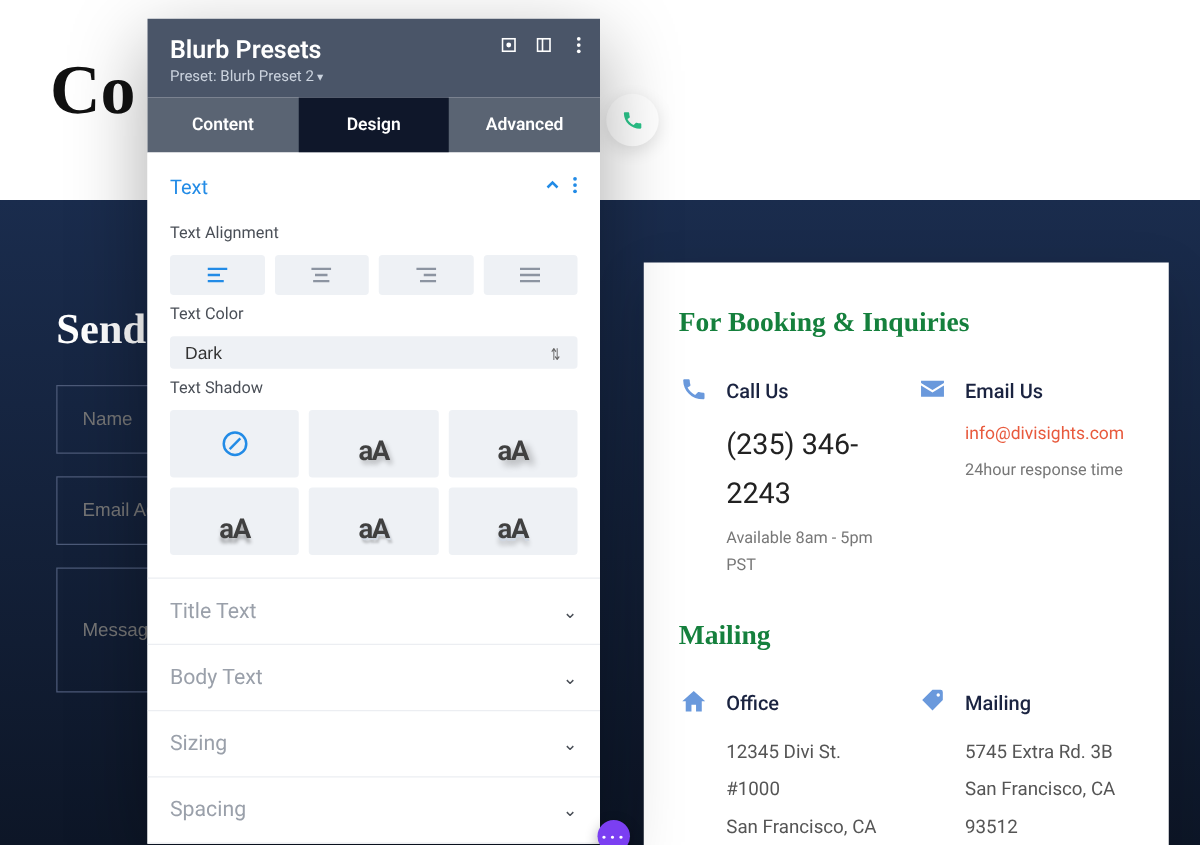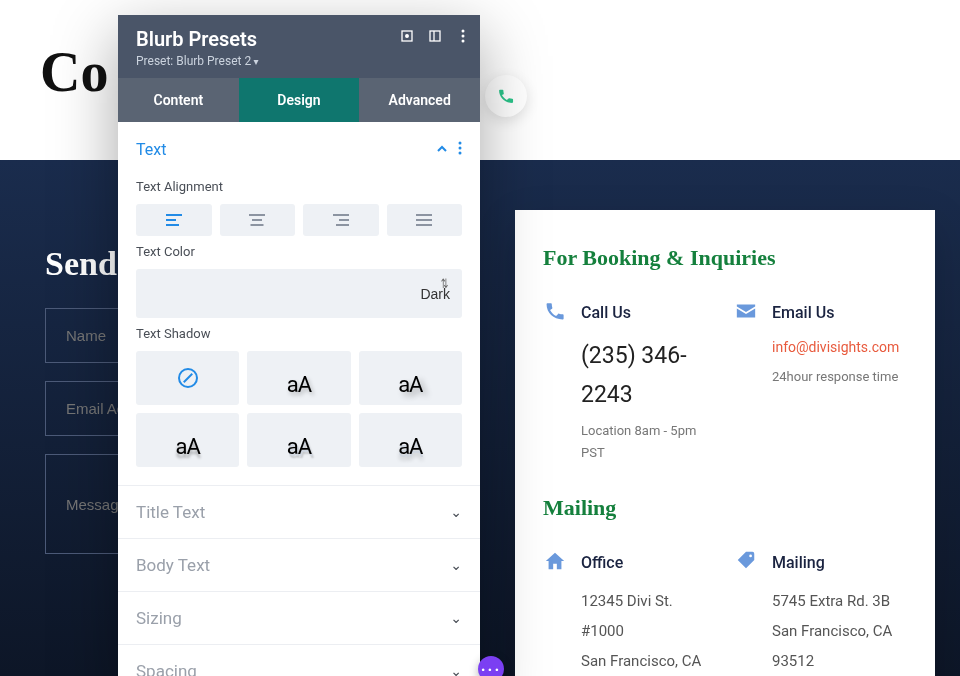--- a/index.html
+++ b/index.html
@@ -134,21 +134,21 @@
   }
   .modal-tab {
     flex:1;
     text-align:center;
     padding: 14px 0;
     font-size: 14px;
     color: #fff;
     font-weight: 600;
     cursor:pointer;
   }
-  .modal-tab.active { background:#0f766e; }
+  .modal-tab.active { background:#0f172a; }
 
   .modal-body {
     background:#fff;
     flex:1;
     overflow:hidden;
   }
   .section-open {
     padding: 12px 18px 18px;
     border-bottom: 1px solid #eceef2;
   }
@@ -160,39 +160,39 @@
   .section-hdr .sctrl { display:flex; gap:10px; color:#228be6; font-size:14px; align-items:center; }
   .label { font-size: 13px; color:#4a4f57; margin: 8px 0 10px; }
   .align-row { display:flex; gap:8px; }
   .align-btn {
     flex:1; height:32px; background:#eef1f5; border-radius:3px;
     display:flex;align-items:center;justify-content:center; cursor:pointer;
   }
   .align-btn svg { width:16px; height:12px; fill:#8c94a1; }
   .align-btn.active svg { fill:#228be6; }
   .select {
-    width:100%; background:#eef1f5; border:none; height:49px;
+    width:100%; background:#eef1f5; border:none; height:26px;
     padding: 0 12px; font-size:14px; color:#333; border-radius:3px;
-    appearance:none; position:relative;text-align:right;
+    appearance:none; position:relative;
   }
   .select-wrap { position:relative; }
   .select-wrap::after {
     content:"⇅"; position:absolute; right:12px; top:7px; font-size:13px; color:#666;
     transform: scaleX(0.7);
   }
   .shadow-grid {
     display:grid; grid-template-columns: repeat(3, 1fr); gap:8px;
   }
   .shadow-cell {
     height:54px; background:#eef1f5; border-radius:3px;
     display:flex;align-items:center;justify-content:center;
     cursor:pointer; position:relative;
   }
   .shadow-cell .aA {
-    font-size: 22px; font-weight: 400; color:#000000; letter-spacing:-1px;margin-top:12px;
+    font-size: 22px; font-weight: 700; color:#404040; letter-spacing:-1px;margin-top:12px;
   }
   .sh1 .aA { text-shadow: 2px 3px 4px rgba(0,0,0,0.25); }
   .sh2 .aA { text-shadow: 4px 4px 6px rgba(0,0,0,0.3); }
   .sh3 .aA { text-shadow: 0 4px 3px rgba(0,0,0,0.3); }
   .sh4 .aA { text-shadow: 1px 2px 0 #cfd6e0, 2px 4px 2px rgba(0,0,0,0.2); }
   .sh5 .aA { text-shadow: 0 3px 0 #cfd6e0, 0 6px 4px rgba(0,0,0,0.2); }
   .none-icon {
     width:20px;height:20px;border:2px solid #228be6;border-radius:50%;position:relative;
   }
   .none-icon::after{
@@ -241,21 +241,21 @@
     <div class="contact-row">
       <div class="contact-col">
         <div class="cicon">
             <svg viewBox="0 0 24 24">
               <path d="M6.6 10.8c1.4 2.8 3.8 5.1 6.6 6.6l2.2-2.2c.3-.3.7-.4 1.1-.3 1.2.4 2.5.6 3.8.6.6 0 1.1.5 1.1 1.1v3.5c0 .6-.5 1.1-1.1 1.1C10.2 21.2 2.8 13.8 2.8 4.7c0-.6.5-1.1 1.1-1.1h3.5c.6 0 1.1.5 1.1 1.1 0 1.3.2 2.6.6 3.8.1.4 0 .8-.3 1.1L6.6 10.8z"></path>
             </svg>
           </div>
         <div class="ccontent">
           <div class="ctitle">Call Us</div>
           <div class="cbig">(235) 346-2243</div>
-          <div class="csmall">Location 8am - 5pm PST</div>
+          <div class="csmall">Available 8am - 5pm PST</div>
         </div>
       </div>
       <div class="contact-col">
         <div class="cicon">
             <svg viewBox="0 0 24 24">
               <path d="M2 5h20v2l-10 6L2 7V5zm0 4.2l10 6 10-6V19H2V9.2z"></path>
             </svg>
           </div>
         <div class="ccontent">
           <div class="ctitle">Email Us</div>

